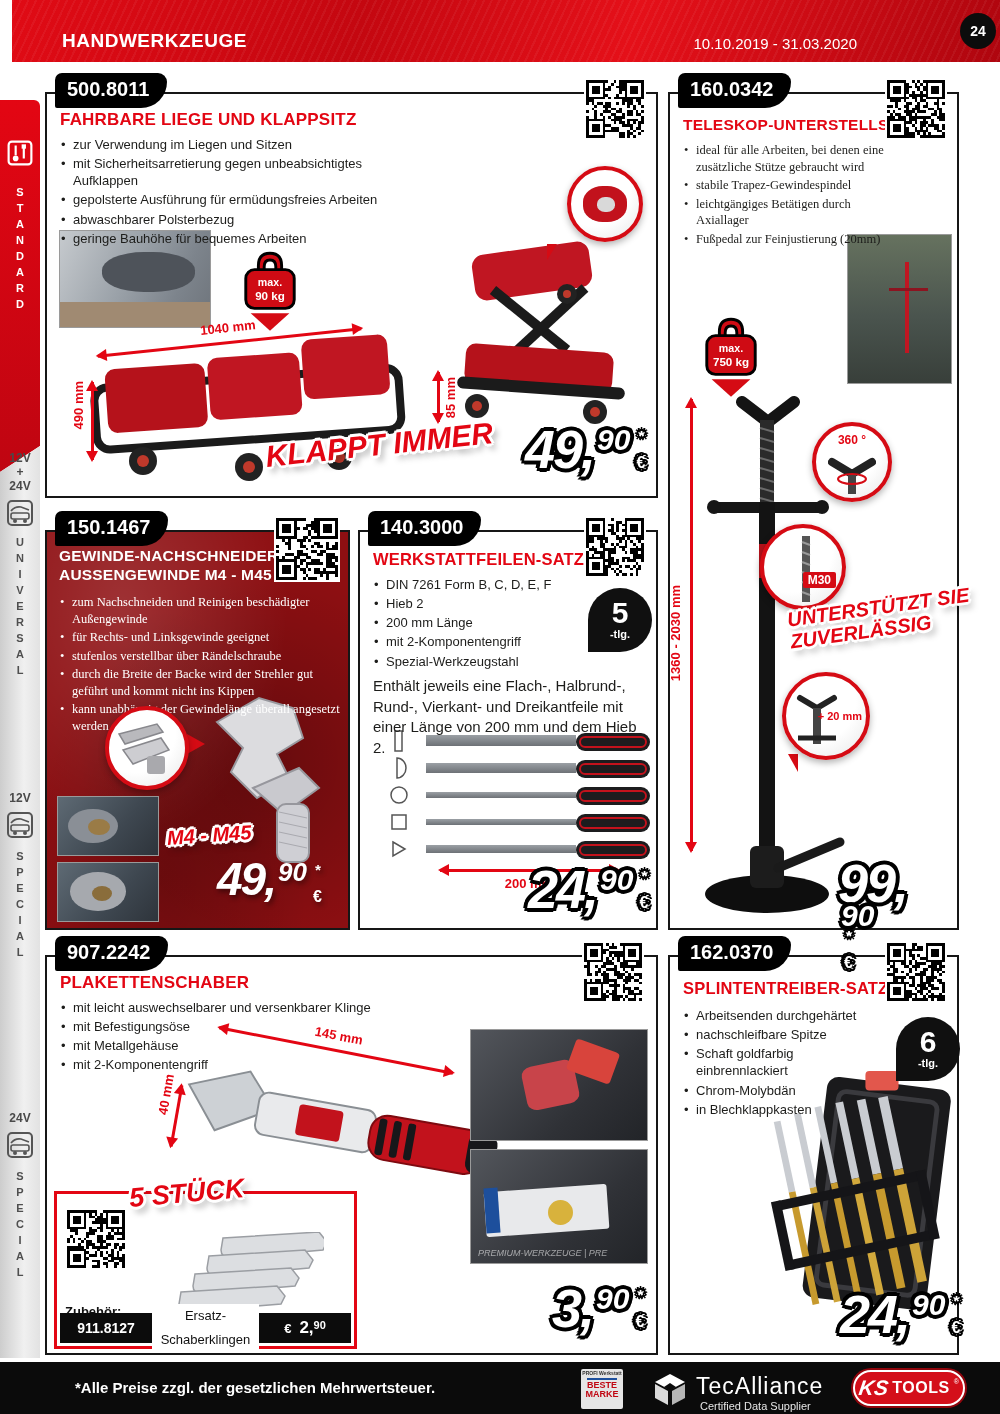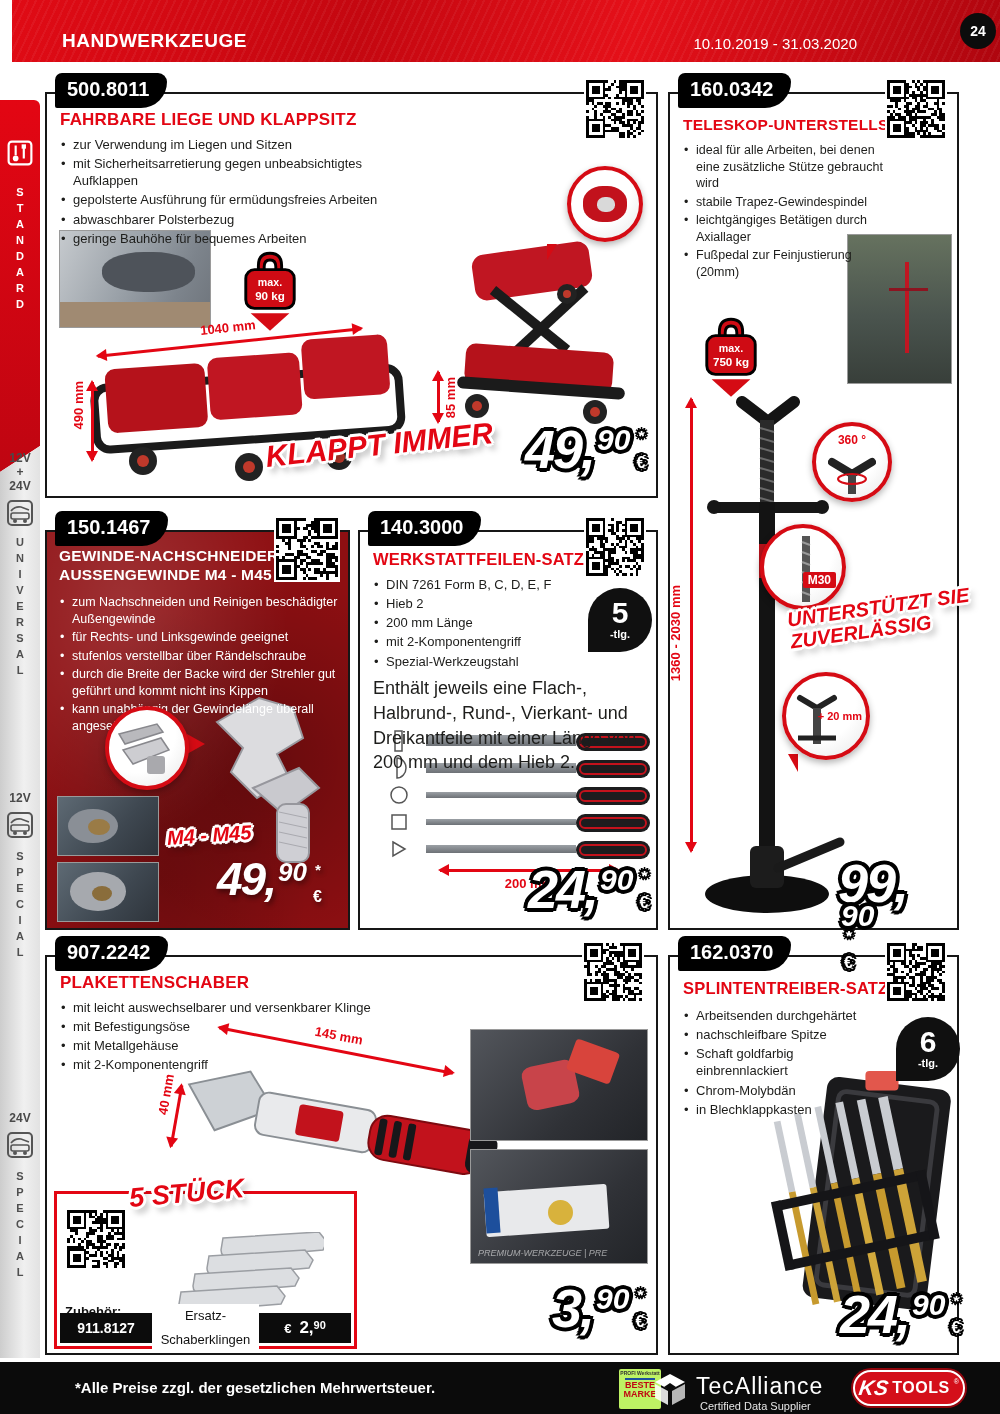--- a/index.html
+++ b/index.html
@@ -34,23 +34,23 @@
  radial-gradient(ellipse at 25% 18%,rgba(255,255,255,.14),transparent 52%),
  radial-gradient(ellipse at 72% 58%,rgba(0,0,0,.28),transparent 60%),
  radial-gradient(ellipse at 38% 88%,rgba(0,0,0,.22),transparent 55%);}
 .sku-tab{position:absolute;background:#000;color:#fff;font-size:20px;font-weight:bold;
  padding:5px 18px 7px 12px;border-radius:7px 9px 26px 2px;z-index:6;}
 .ptitle{position:absolute;color:#e30613;font-weight:bold;font-size:17px;letter-spacing:.2px;z-index:3;}
 .ptitle.white{color:#fff;}
 .bullets{position:absolute;list-style:none;z-index:3;}
 .bullets li{position:relative;padding-left:13px;font-size:13px;line-height:1.32;color:#1d1d1b;margin-bottom:2px;}
 .bullets li::before{content:"\2022";position:absolute;left:1px;top:0;}
-.bullets.small li{font-size:12.5px;}
+.bullets.small li{font-size:12.5px;font-family:Liberation Serif, serif;}
 .bullets.white li{color:#fff;}
-.para{position:absolute;font-size:18px;line-height:1.38;color:#1d1d1b;z-index:3;}
+.para{position:absolute;font-size:15px;line-height:1.38;color:#1d1d1b;z-index:3;}
 .qr{position:absolute;background:#fff;padding:2px;z-index:7;}
 
 
 .badge{position:absolute;width:64px;height:64px;background:#101010;border-radius:50% 50% 50% 0;
  color:#fff;text-align:center;z-index:5;}
 .badge .b-num{display:block;font-size:30px;font-weight:bold;line-height:1;margin-top:10px;}
 .badge .b-suf{display:block;font-size:11px;font-weight:bold;}
 
 
 .price{position:absolute;display:flex;align-items:flex-start;font-style:italic;font-weight:bold;color:#fff;z-index:5;white-space:nowrap;}
@@ -117,21 +117,21 @@
 .accrow .a-sup{font-size:11px;position:relative;top:-4px;}
 .acclabel{position:absolute;font-size:13px;font-weight:bold;color:#111;}
 
 
 .sizes{position:absolute;list-style:none;text-align:right;z-index:4;}
 .sizes li{color:#e30613;font-weight:bold;font-size:12.5px;line-height:1.2;}
 
 
 .ftr{position:absolute;left:0;top:1362px;width:1000px;height:52px;background:#0b0b0b;}
 .ftr-note{position:absolute;left:75px;top:17px;color:#fff;font-size:15px;font-weight:bold;}
-.bmbadge{position:absolute;left:619px;top:7px;width:42px;height:40px;background:#bef264;border-radius:2px;text-align:center;padding-top:2px;}
+.bmbadge{position:absolute;left:581px;top:7px;width:42px;height:40px;background:#e5e5e5;border-radius:2px;text-align:center;padding-top:2px;}
 .bm-top{font-size:5px;color:#333;font-weight:bold;line-height:1.1;}
 .bm-line{font-size:9px;font-weight:bold;color:#c00712;line-height:1.05;}
 .bm-sep{width:30px;height:2px;background:#1d4f9c;margin:1px auto;}
 .tec-name{position:absolute;left:696px;top:11px;color:#fff;font-size:23px;letter-spacing:1px;}
 .tec-sub{position:absolute;left:700px;top:38px;color:#e6e6e6;font-size:11px;}
 .kspill{position:absolute;left:853px;top:8px;width:112px;height:36px;background:#d40f1a;border:2px solid #fff;
  box-shadow:0 0 0 2px #8f050c;border-radius:20px;display:flex;align-items:center;justify-content:center;gap:4px;}
 .ks-ks{color:#fff;font-size:21px;font-weight:bold;font-style:italic;transform:skewX(-8deg);}
 .ks-tools{color:#fff;font-size:16px;font-weight:bold;letter-spacing:.5px;}
 .ks-reg{color:#fff;font-size:7px;align-self:flex-start;margin-top:6px;}

